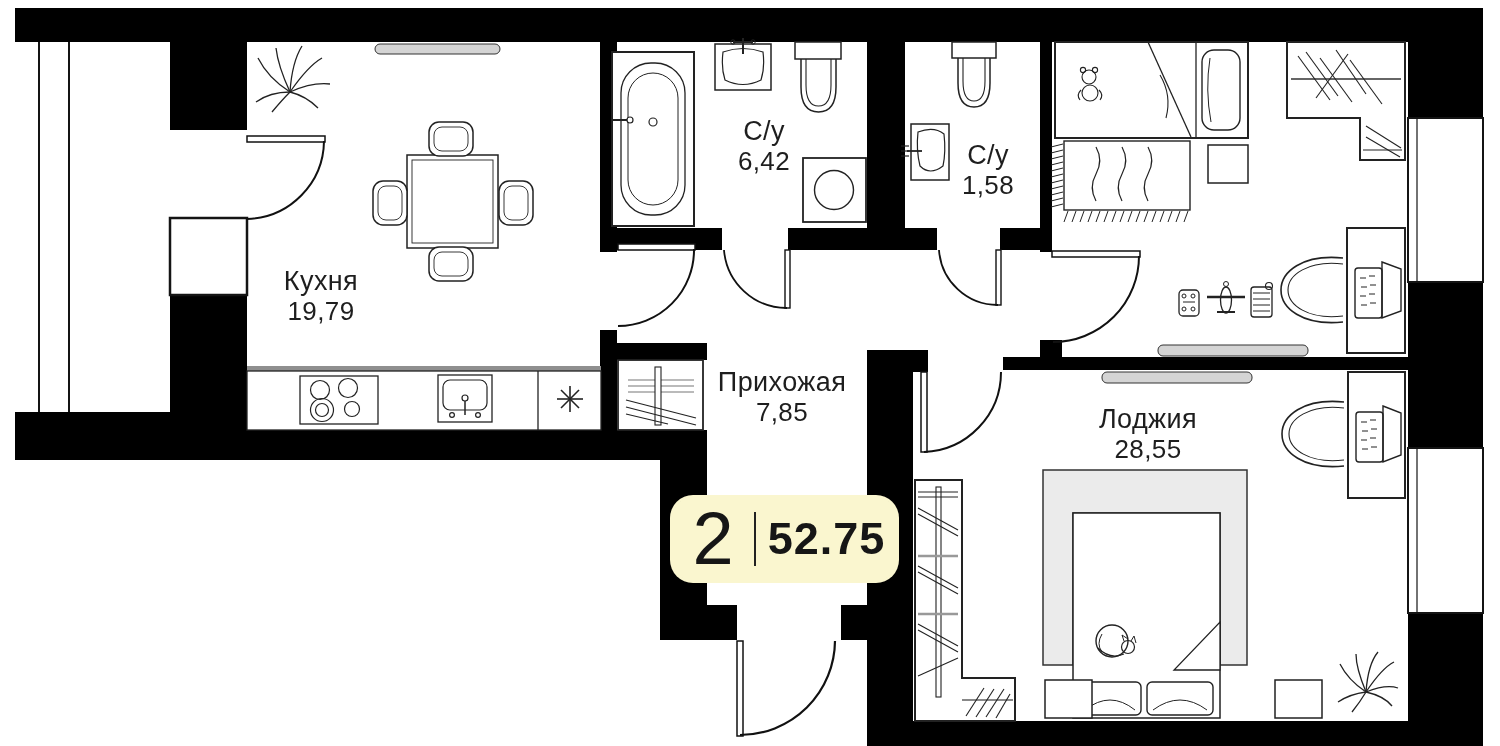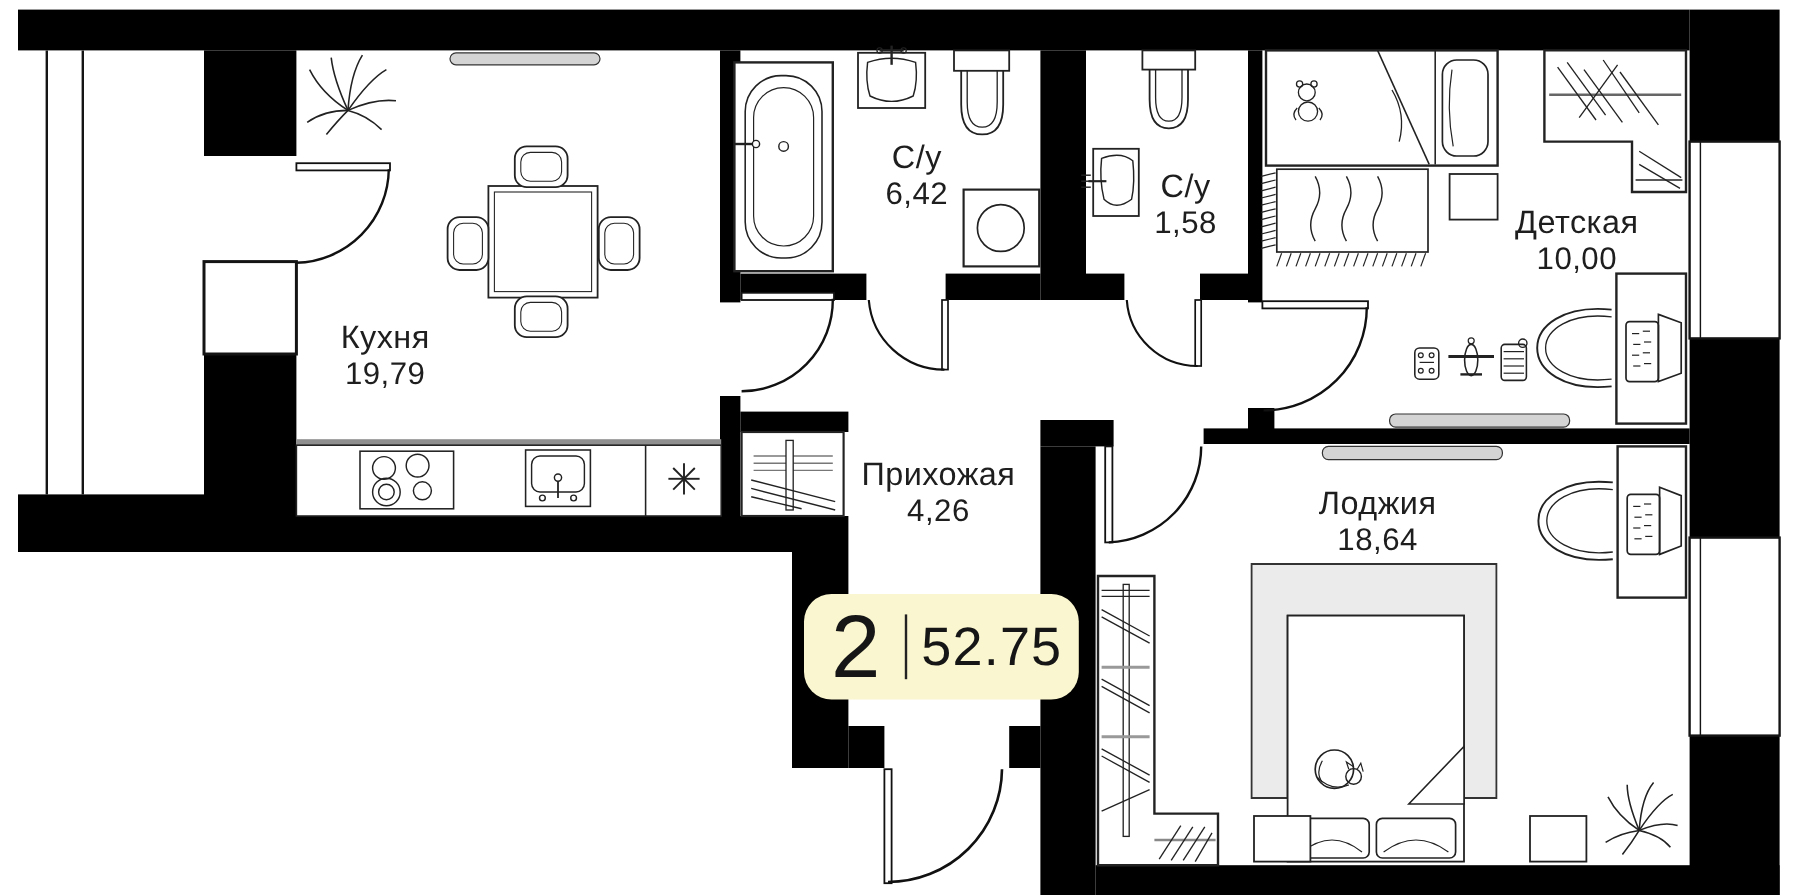--- a/index.html
+++ b/index.html
@@ -9,21 +9,21 @@
   .room-label{position:absolute;transform:translateX(-50%);text-align:center;
               color:#1e1e1e;font-weight:300;letter-spacing:.4px;line-height:1.13;
               white-space:nowrap;}
   .room-name{font-size:27px;}
   .room-area{font-size:26px;}
   .badge{position:absolute;left:672px;top:497px;width:225px;height:84px;
          background:#faf6cf;border-radius:21px;display:flex;align-items:center;
          color:#161616;box-shadow:0 0 0 2px #faf6cf;}
   .badge-rooms{width:82px;text-align:center;font-size:74px;font-weight:300;line-height:.95;}
   .badge-divider{width:2px;height:54px;background:#222;}
-  .badge-area{flex:1;text-align:center;font-size:45px;font-weight:400;letter-spacing:1px;}
+  .badge-area{flex:1;text-align:center;font-size:45px;font-weight:700;letter-spacing:1px;}
 </style>
 </head>
 <body>
 
 <div class="stage">
 <svg width="1500" height="746" viewBox="0 0 1500 746">
 
   <g fill="#000" stroke="none">
     <rect x="15" y="8" width="1393" height="34"></rect>
     <rect x="1408" y="8" width="75" height="110"></rect>
@@ -397,31 +397,27 @@
     <div class="room-area">19,79</div>
   </div>
   <div class="room-label" style="left:764px;top:116px">
     <div class="room-name">С/у</div>
     <div class="room-area">6,42</div>
   </div>
   <div class="room-label" style="left:988px;top:140px">
     <div class="room-name">С/у</div>
     <div class="room-area">1,58</div>
   </div>
-  <div class="room-label" style="left:1314px;top:170px">
-    <div class="room-name">Детская</div>
-    <div class="room-area">10,00</div>
-  </div>
-  <div class="room-label" style="left:782px;top:380px">
+  <div class="room-label" style="left:782px;top:367px">
     <div class="room-name">Прихожая</div>
-    <div class="room-area">4,26</div>
+    <div class="room-area">7,85</div>
   </div>
   <div class="room-label" style="left:1148px;top:404px">
     <div class="room-name">Лоджия</div>
-    <div class="room-area">18,64</div>
+    <div class="room-area">28,55</div>
   </div>
 
   <div class="badge">
     <div class="badge-rooms">2</div>
     <div class="badge-divider"></div>
     <div class="badge-area">52.75</div>
   </div>
 </div>
 
 </body></html>

